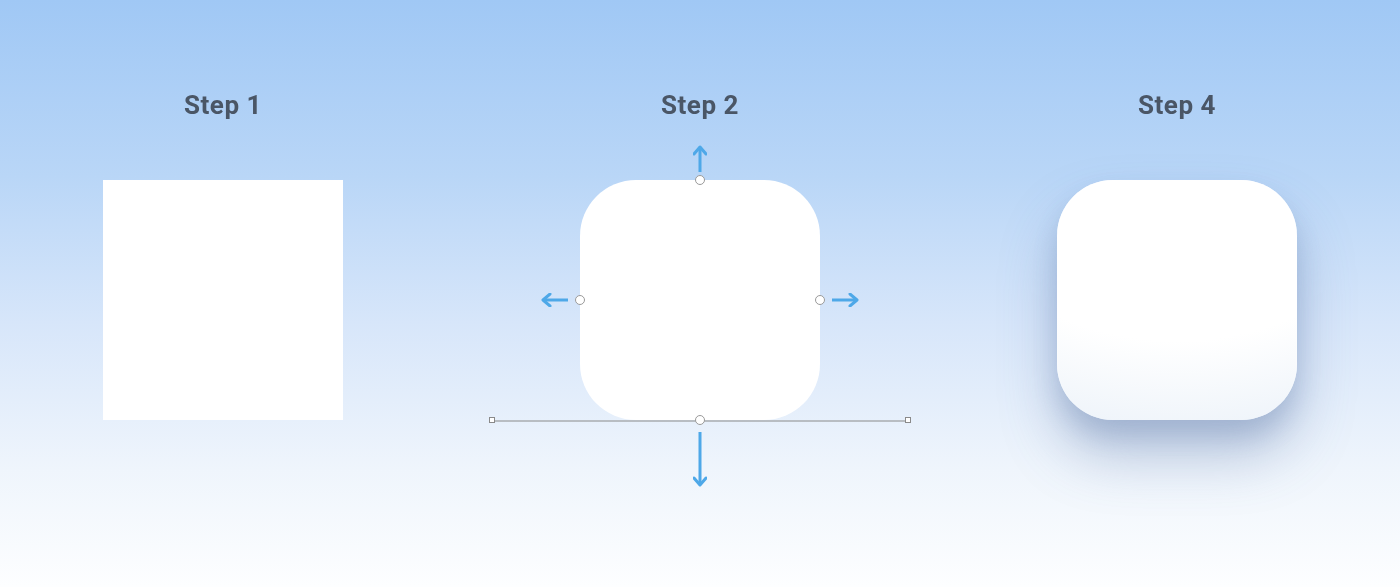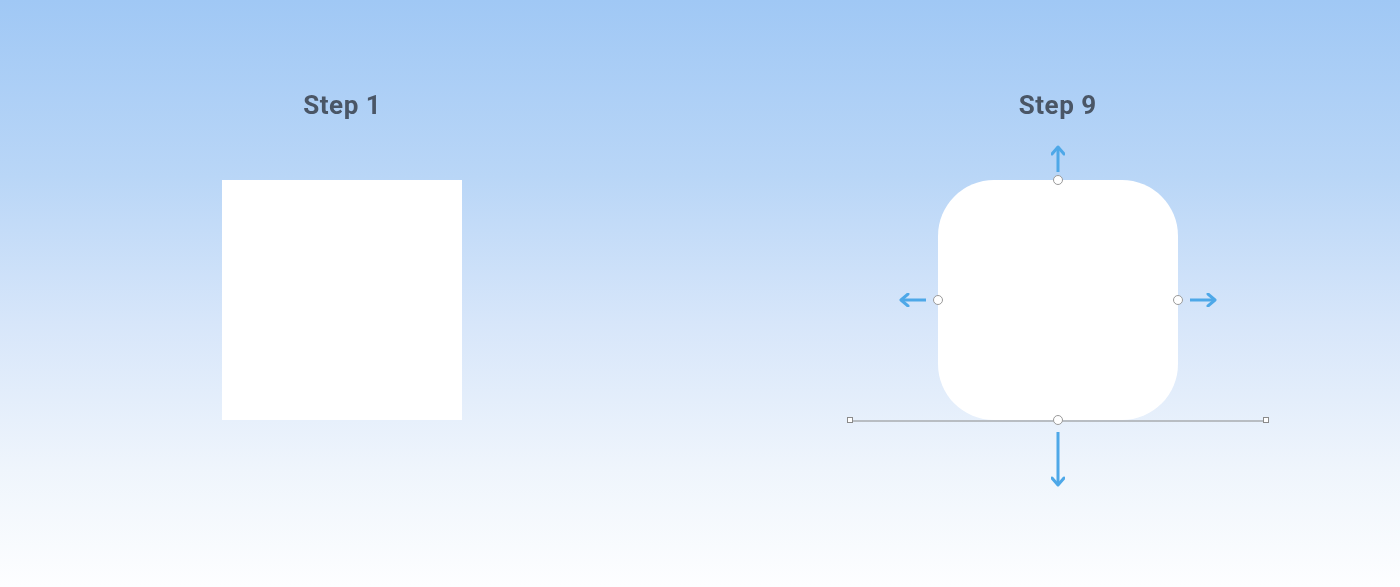--- a/index.html
+++ b/index.html
@@ -111,21 +111,21 @@
 
   <div class="step">
     <div class="step-label">Step 1</div>
     <div class="shape-area">
       <div class="shape square"></div>
     </div>
   </div>
 
 
   <div class="step">
-    <div class="step-label">Step 9</div>
+    <div class="step-label">Step 2</div>
     <div class="shape-area">
       <div class="shape rounded"></div>
 
       <div class="tangent-line"></div>
       <div class="tangent-end left"></div>
       <div class="tangent-end right"></div>
 
       <div class="handle top"></div>
       <div class="handle left"></div>
       <div class="handle right"></div>
@@ -151,14 +151,20 @@
       </div>
       <div class="arrow right">
         <svg width="28" height="14" viewBox="0 0 28 14">
           <line x1="0" y1="7" x2="22" y2="7" stroke="#4ea8e8" stroke-width="3" stroke-linecap="round"></line>
           <polyline points="18,1 25,7 18,13" fill="none" stroke="#4ea8e8" stroke-width="3" stroke-linecap="round" stroke-linejoin="round"></polyline>
         </svg>
       </div>
     </div>
   </div>
 
+  <div class="step">
+    <div class="step-label">Step 4</div>
+    <div class="shape-area">
+      <div class="shape final"></div>
+    </div>
+  </div>
 
 </div>
 
 </body></html>

